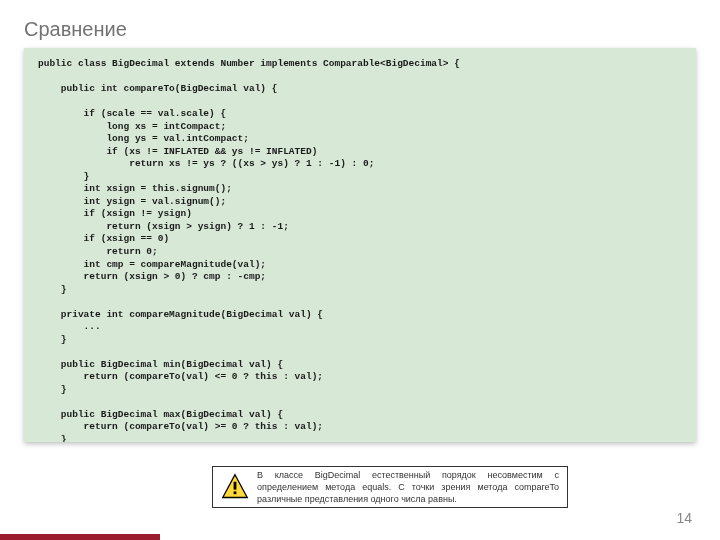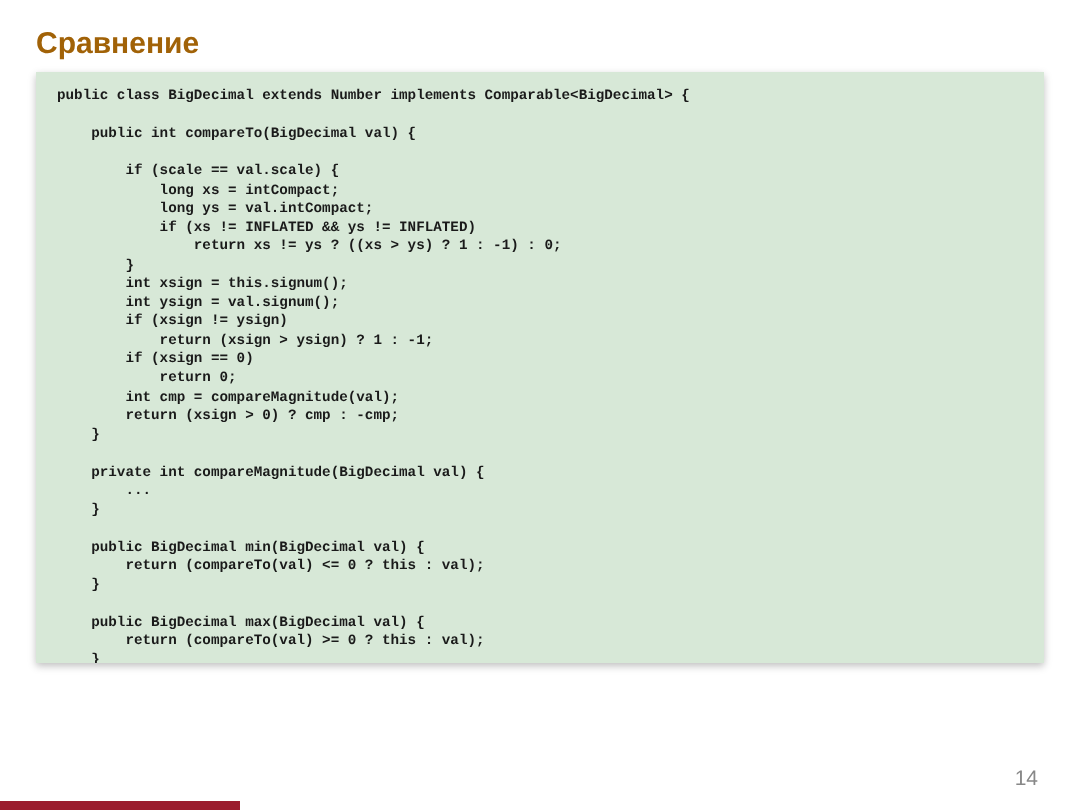--- a/index.html
+++ b/index.html
@@ -1,18 +1,18 @@
 <!DOCTYPE html>
 <html><head>
 <meta charset="utf-8">
 <style>
   * { margin: 0; padding: 0; box-sizing: border-box; }
   html, body { width: 720px; height: 540px; font-family: Arial, Helvetica, sans-serif; background: #fff; overflow: hidden; }
   .slide { width: 720px; height: 540px; position: relative; background: #fff; }
-  .title { position: absolute; top: 18px; left: 24px; font-size: 20px; color: #a16207; font-weight: 700; }
+  .title { position: absolute; top: 18px; left: 24px; font-size: 20px; color: #737373; font-weight: 400; }
   .codebox {
     position: absolute; top: 48px; left: 24px; width: 672px; height: 394px;
     background: #d7e8d7; padding: 10px 14px;
     box-shadow: 0 2px 5px rgba(0,0,0,0.25);
     font-family: "Courier New", monospace; font-size: 9.5px; line-height: 1.32;
     color: #1a1a1a; white-space: pre; overflow: hidden;
     font-weight: bold;
   }
   .note {
     position: absolute; bottom: 32px; left: 212px; width: 356px; height: 42px;
@@ -57,16 +57,26 @@
 
     public BigDecimal min(BigDecimal val) {
         return (compareTo(val) &lt;= 0 ? this : val);
     }
 
     public BigDecimal max(BigDecimal val) {
         return (compareTo(val) &gt;= 0 ? this : val);
     }
 }</div>
 
+  <div class="note">
+    <div class="note-icon">
+      <svg viewBox="0 0 32 32">
+        <polygon points="16,2 30,28 2,28" fill="#ffd83b" stroke="#000" stroke-width="1.5"></polygon>
+        <rect x="14.4" y="10" width="3.2" height="9" fill="#000"></rect>
+        <rect x="14.4" y="21" width="3.2" height="3.2" fill="#000"></rect>
+      </svg>
+    </div>
+    <div class="note-text">В классе BigDecimal естественный порядок несовместим с определением метода equals. С точки зрения метода compareTo различные представления одного числа равны.</div>
+  </div>
 
   <div class="pagenum">14</div>
   <div class="accentbar"></div>
 </div>
 
 </body></html>

